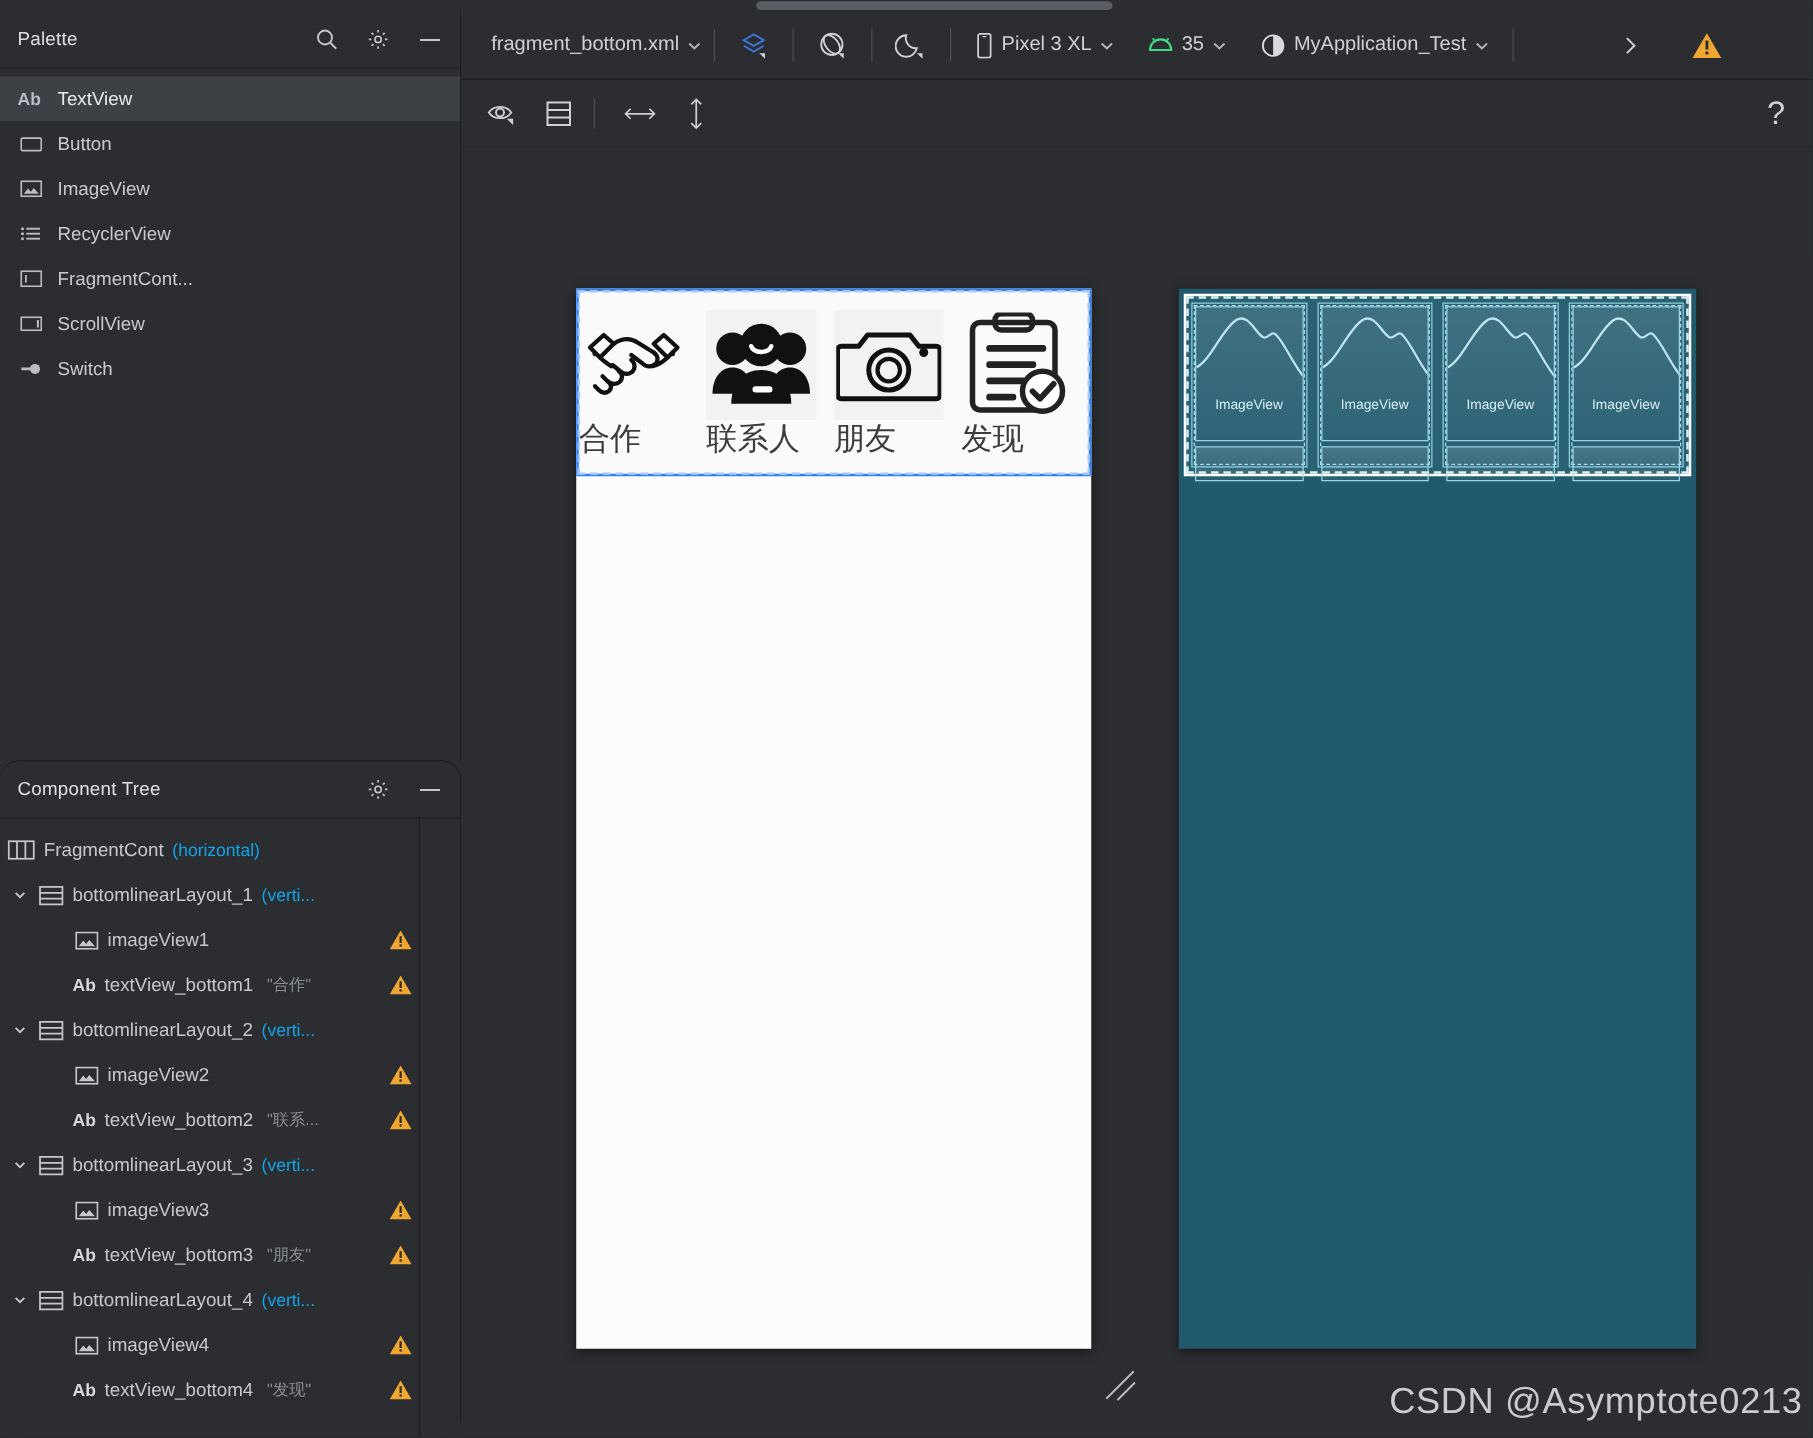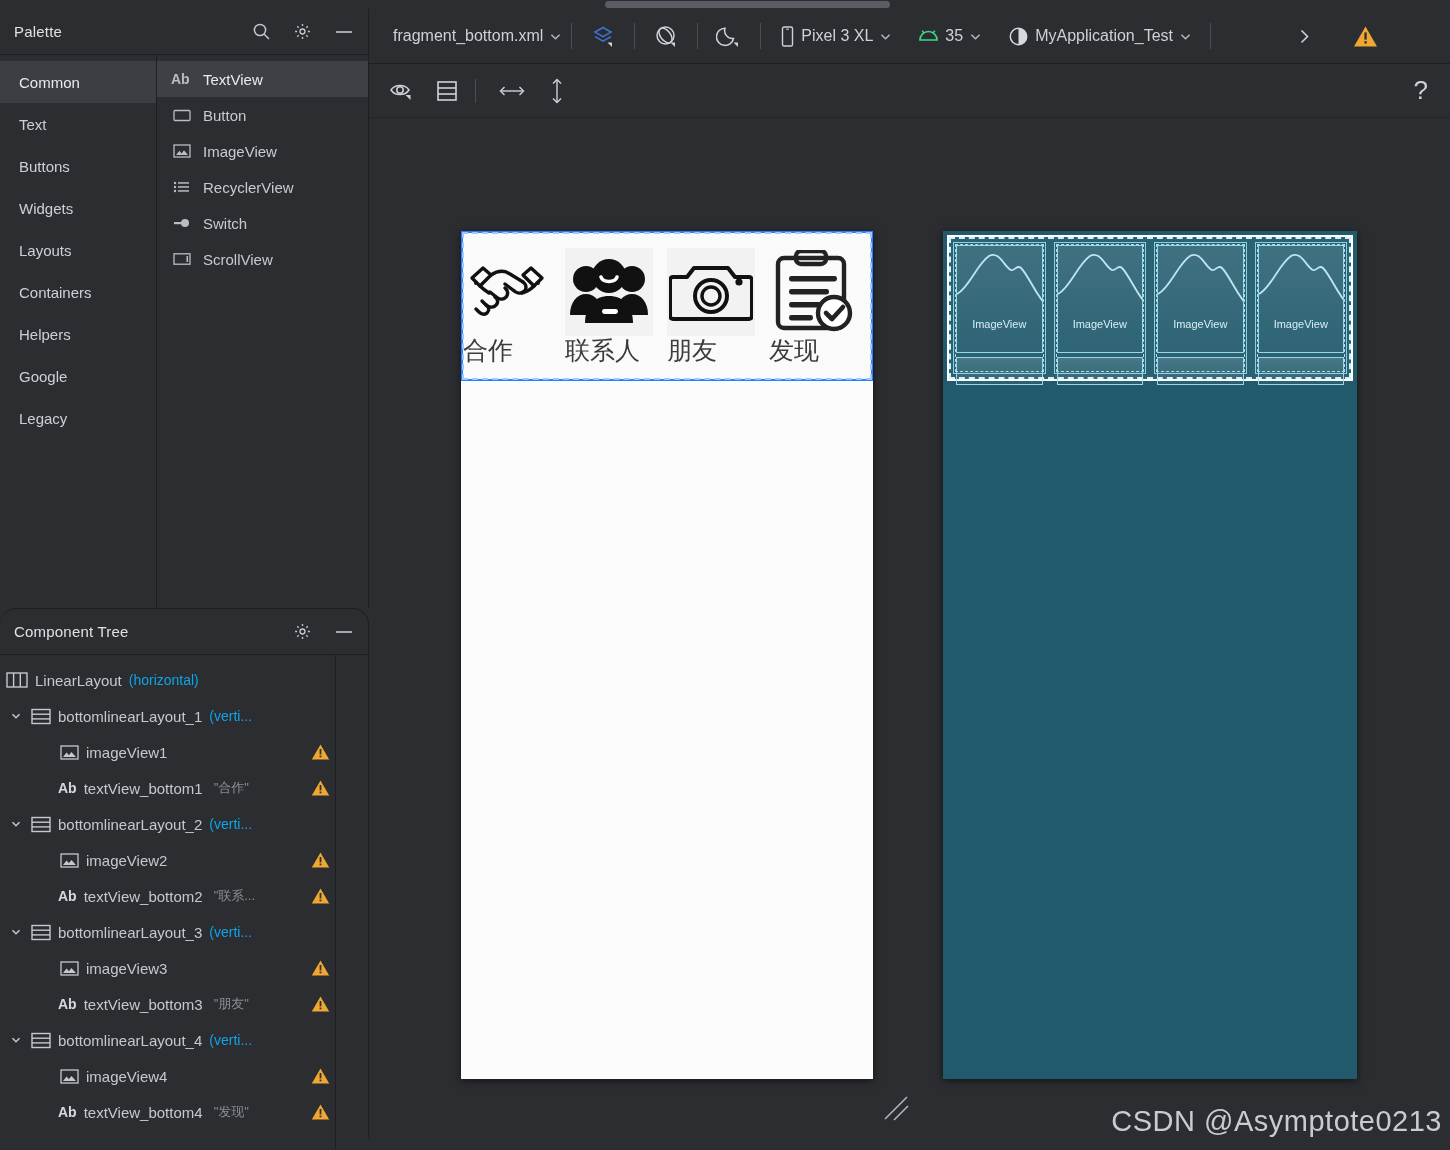--- a/index.html
+++ b/index.html
@@ -213,31 +213,20 @@
             </svg>
         </span>
         <span class="ic">
           <svg width="20" height="14" viewBox="0 0 20 14">
               <line x1="2" y1="7" x2="18" y2="7" stroke="#c5c7cd" stroke-width="1.6"></line>
             </svg>
         </span>
       </span>
     </div>
     <div class="palette-body">
-      <div class="cat-col">
-        <div class="cat-item sel">Common</div>
-        <div class="cat-item">Text</div>
-        <div class="cat-item">Buttons</div>
-        <div class="cat-item">Widgets</div>
-        <div class="cat-item">Layouts</div>
-        <div class="cat-item">Containers</div>
-        <div class="cat-item">Helpers</div>
-        <div class="cat-item">Google</div>
-        <div class="cat-item">Legacy</div>
-      </div>
       <div class="comp-col">
 
         <div class="comp-item sel">
           <span class="ab">Ab</span>
           <span>TextView</span>
         </div>
 
         <div class="comp-item">
           <span class="glyph">
             <svg width="18" height="13" viewBox="0 0 18 13">
@@ -266,41 +255,50 @@
                   <circle cx="2" cy="11" r="1.2"></circle>
                   <rect x="5" y="2.2" width="11" height="1.5"></rect>
                   <rect x="5" y="6.2" width="11" height="1.5"></rect>
                   <rect x="5" y="10.2" width="11" height="1.5"></rect>
                 </g>
               </svg>
           </span>
           <span>RecyclerView</span>
         </div>
 
+        <div class="comp-item">
+          <span class="glyph">
+            <svg width="18" height="14" viewBox="0 0 18 14">
+                <rect x="1" y="1" width="16" height="12" fill="none" stroke="#b9bcc2" stroke-width="1.3"></rect>
+                <rect x="4" y="4" width="1.4" height="6" fill="#b9bcc2"></rect>
+              </svg>
+          </span>
+          <span>FragmentCont...</span>
+        </div>
+
+        <div class="comp-item">
+          <span class="glyph">
+            <svg width="18" height="14" viewBox="0 0 18 14">
+                <rect x="1" y="1.8" width="16" height="10.4" fill="none" stroke="#b9bcc2" stroke-width="1.3"></rect>
+                <rect x="13.5" y="4" width="1.6" height="6" fill="#b9bcc2"></rect>
+              </svg>
+          </span>
+          <span>ScrollView</span>
+        </div>
 
         <div class="comp-item">
           <span class="glyph">
             <svg width="18" height="14" viewBox="0 0 18 14">
                 <rect x="1" y="6" width="9" height="2.2" fill="#b9bcc2"></rect>
                 <circle cx="12" cy="7.1" r="4" fill="#b9bcc2"></circle>
               </svg>
           </span>
           <span>Switch</span>
         </div>
 
-        <div class="comp-item">
-          <span class="glyph">
-            <svg width="18" height="14" viewBox="0 0 18 14">
-                <rect x="1" y="1.8" width="16" height="10.4" fill="none" stroke="#b9bcc2" stroke-width="1.3"></rect>
-                <rect x="13.5" y="4" width="1.6" height="6" fill="#b9bcc2"></rect>
-              </svg>
-          </span>
-          <span>ScrollView</span>
-        </div>
-
       </div>
     </div>
   </div>
 
   <div class="tree-panel">
     <div class="panel-head">
       <span class="title">Component Tree</span>
       <span class="head-actions">
         <span class="ic">
           <svg width="19" height="19" viewBox="0 0 20 20">
@@ -322,21 +320,21 @@
       <div class="tree-scroll-track"></div>
 
       <div class="tree-row" style="padding-left:6px;">
         <span class="ic">
           <svg width="22" height="18" viewBox="0 0 22 18">
               <rect x="1" y="2" width="20" height="14" fill="none" stroke="#c6c8ce" stroke-width="1.4"></rect>
               <line x1="7.6" y1="2" x2="7.6" y2="16" stroke="#c6c8ce" stroke-width="1.4"></line>
               <line x1="14.3" y1="2" x2="14.3" y2="16" stroke="#c6c8ce" stroke-width="1.4"></line>
             </svg>
         </span>
-        <span class="tname">LinearLayout</span>
+        <span class="tname">FragmentCont</span>
         <span class="tsub">(horizontal)</span>
       </div>
 
       <div class="tree-row" style="padding-left:8px;">
         <span class="arrow">
           <svg width="12" height="12" viewBox="0 0 12 12">
               <path d="M2.5 4.3L6 7.8l3.5-3.5" fill="none" stroke="#c6c8ce" stroke-width="1.5"></path>
             </svg>
         </span>
         <span class="ic">

